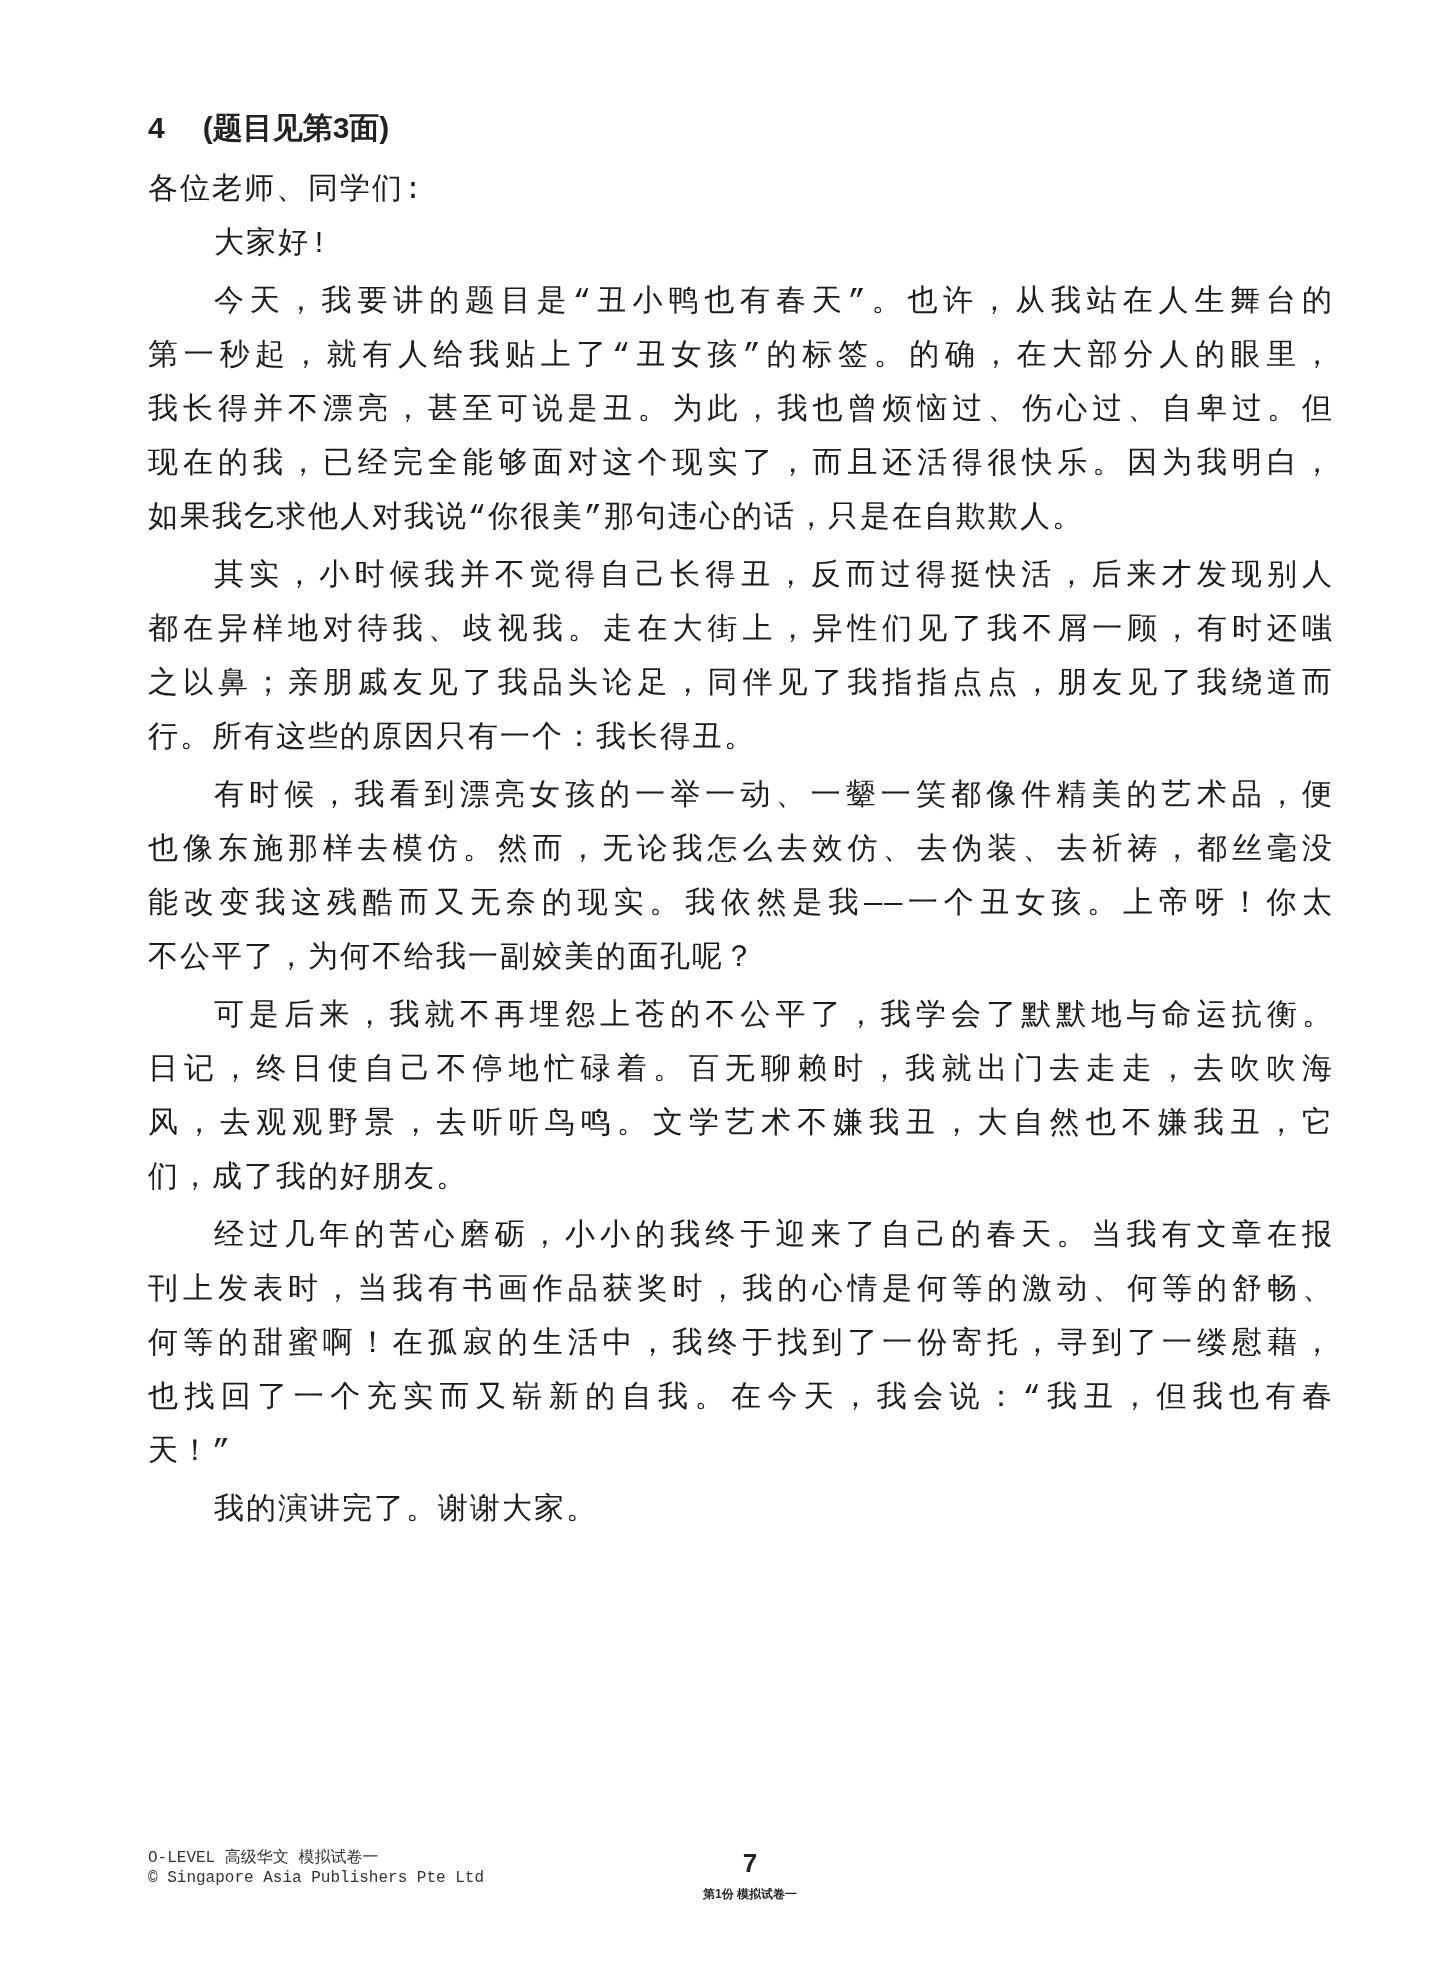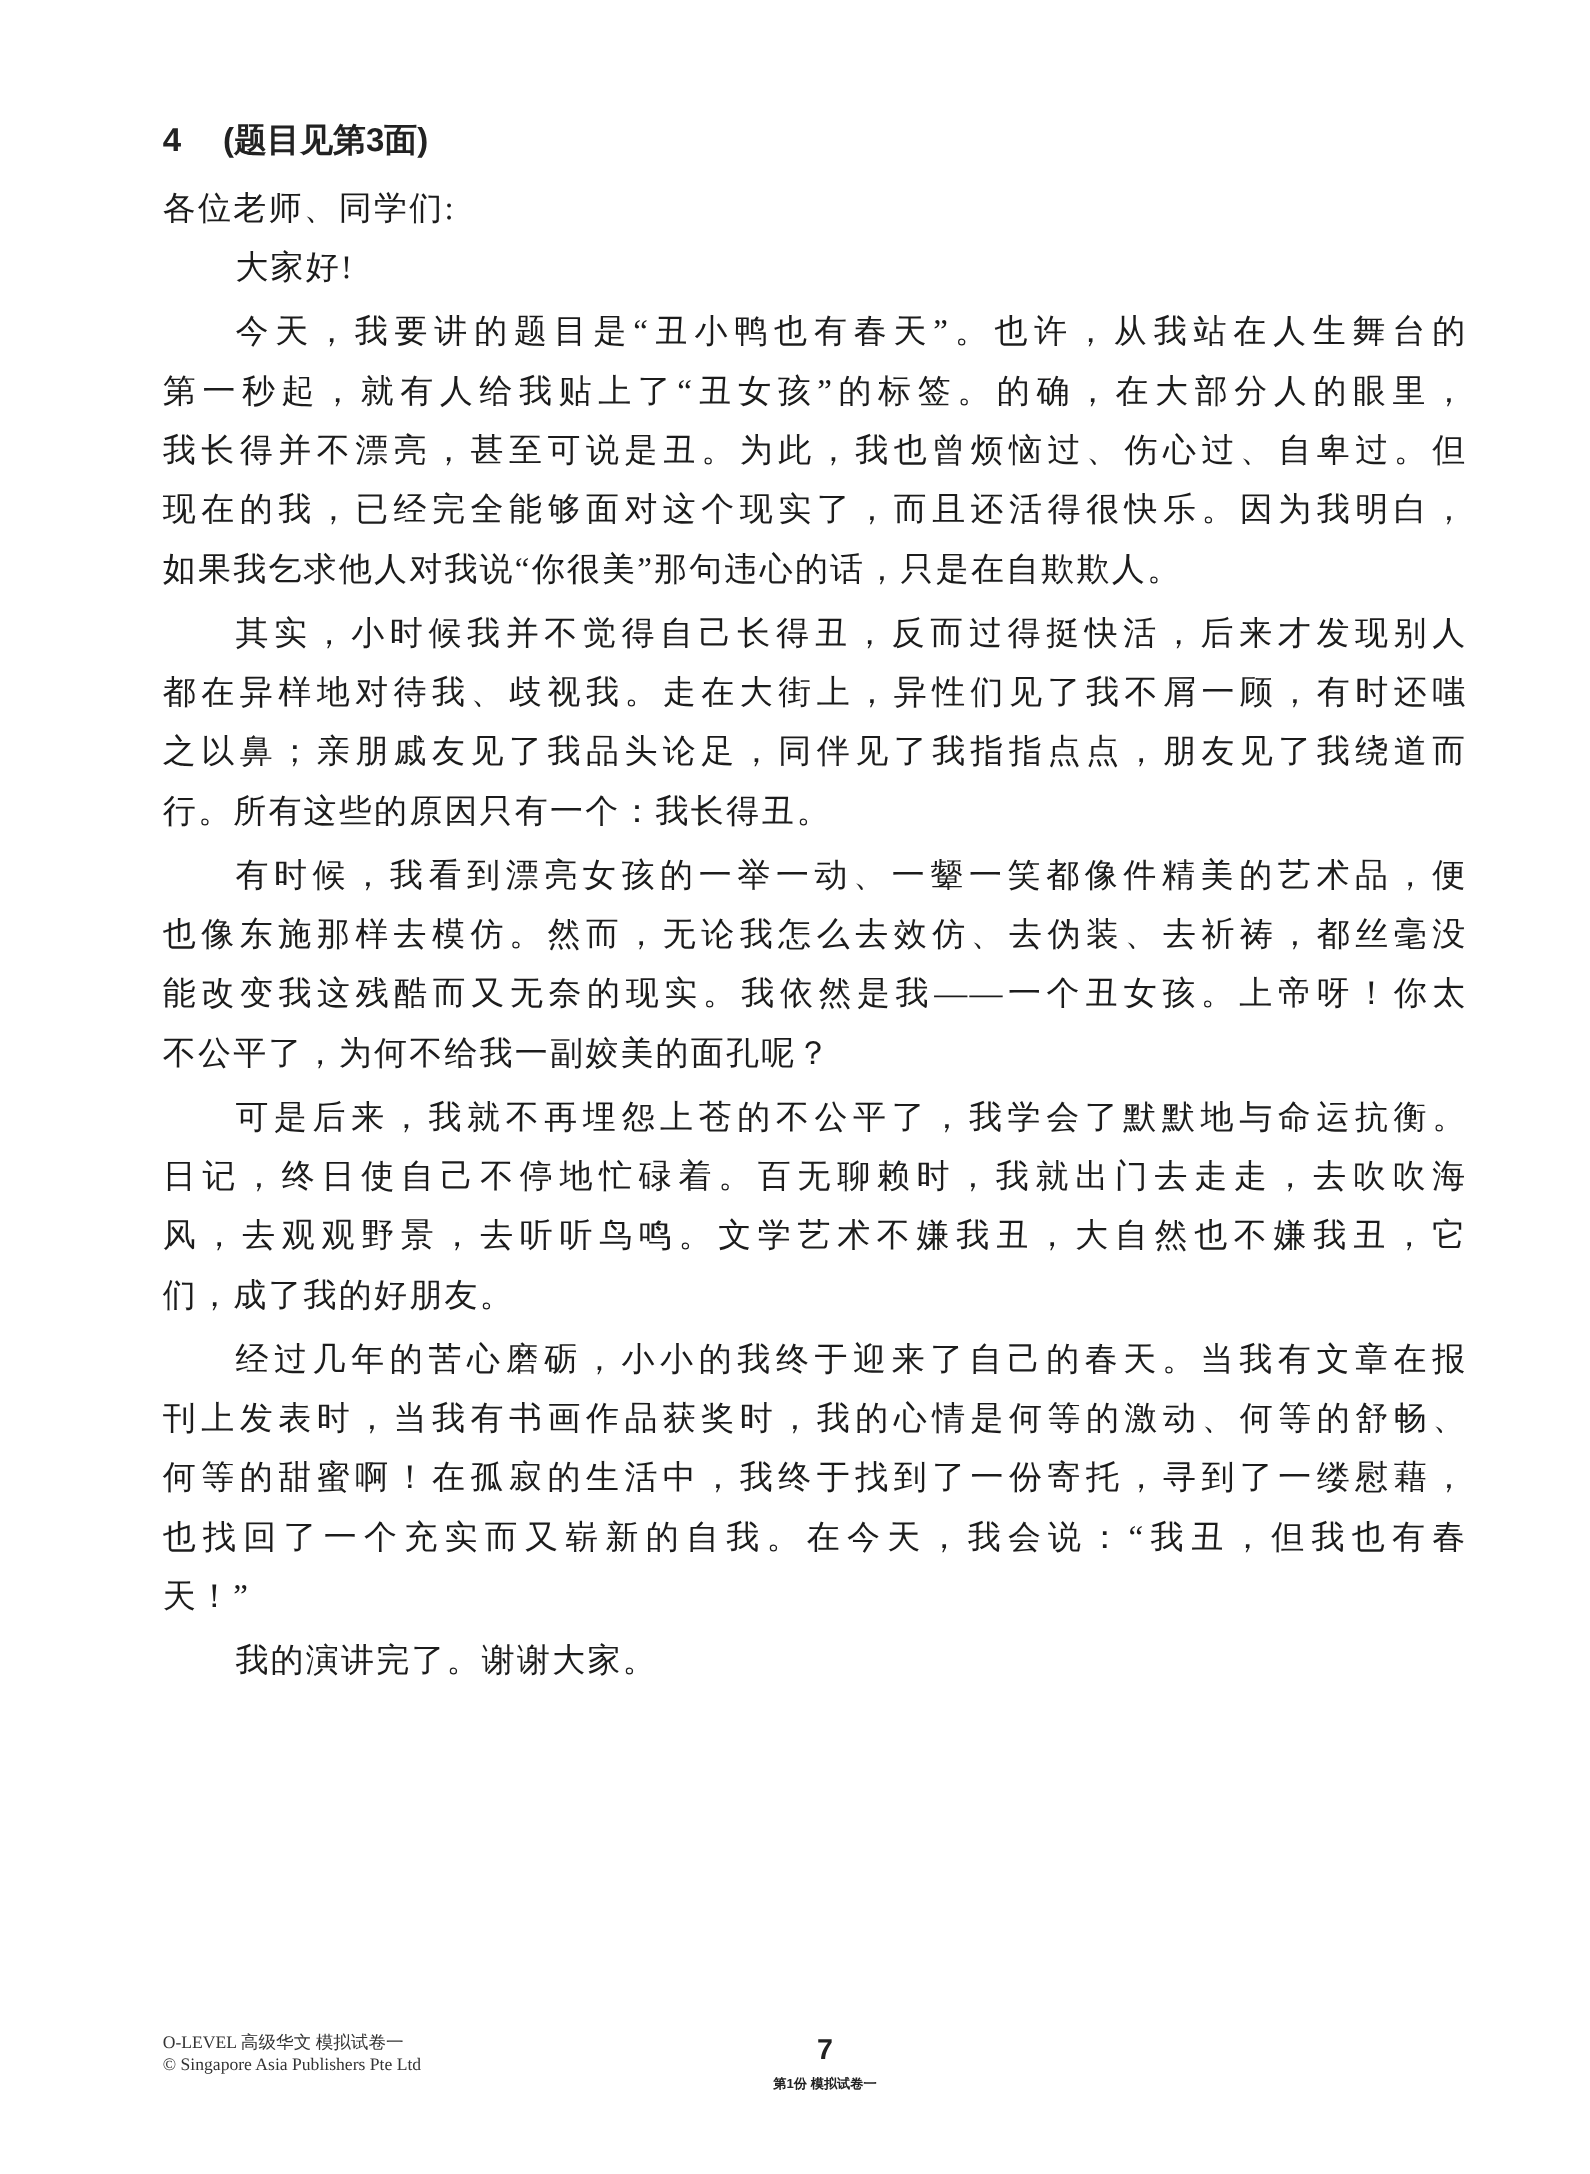--- a/index.html
+++ b/index.html
@@ -6,35 +6,35 @@
     body { width: 1445px; height: 1976px; position: relative; overflow: hidden; color: #1a1a1a; }
     .page { position: absolute; left: 0; top: 0; width: 1445px; height: 1976px; }
     .qhead {
       position: absolute; left: 148px; top: 108px;
       font-family: "Liberation Sans", "DejaVu Sans", sans-serif;
       font-weight: bold; font-size: 30px; line-height: 40px; color: #222;
       display: flex; gap: 38px;
     }
     .body {
       position: absolute; left: 148px; top: 172px; width: 1186px;
-      font-family: Liberation Serif, serif;
+      font-family: Liberation Mono, monospace;
       font-size: 30px; color: #1c1c1c;
     }
     .line {
       height: 54px; line-height: 36px;
       text-align: justify; text-align-last: justify;
       letter-spacing: 2px; white-space: nowrap;
       display: block;
     }
     .line.last { text-align-last: left; }
     .line.indent { padding-left: 66px; }
     .gap { height: 4px; }
     .footer-left {
       position: absolute; left: 148px; top: 1848px;
-      font-family: Liberation Serif, serif;
+      font-family: Liberation Mono, monospace;
       font-size: 16px; line-height: 20px; color: #333;
     }
     .footer-center {
       position: absolute; left: 600px; top: 1848px; width: 300px; text-align: center;
       font-family: "Liberation Sans", "DejaVu Sans", sans-serif; color: #222;
     }
     .page-num { font-size: 26px; font-weight: bold; line-height: 30px; }
     .paper-label { font-size: 12px; font-weight: bold; line-height: 24px; margin-top: 4px; }
   </style>
 </head>

